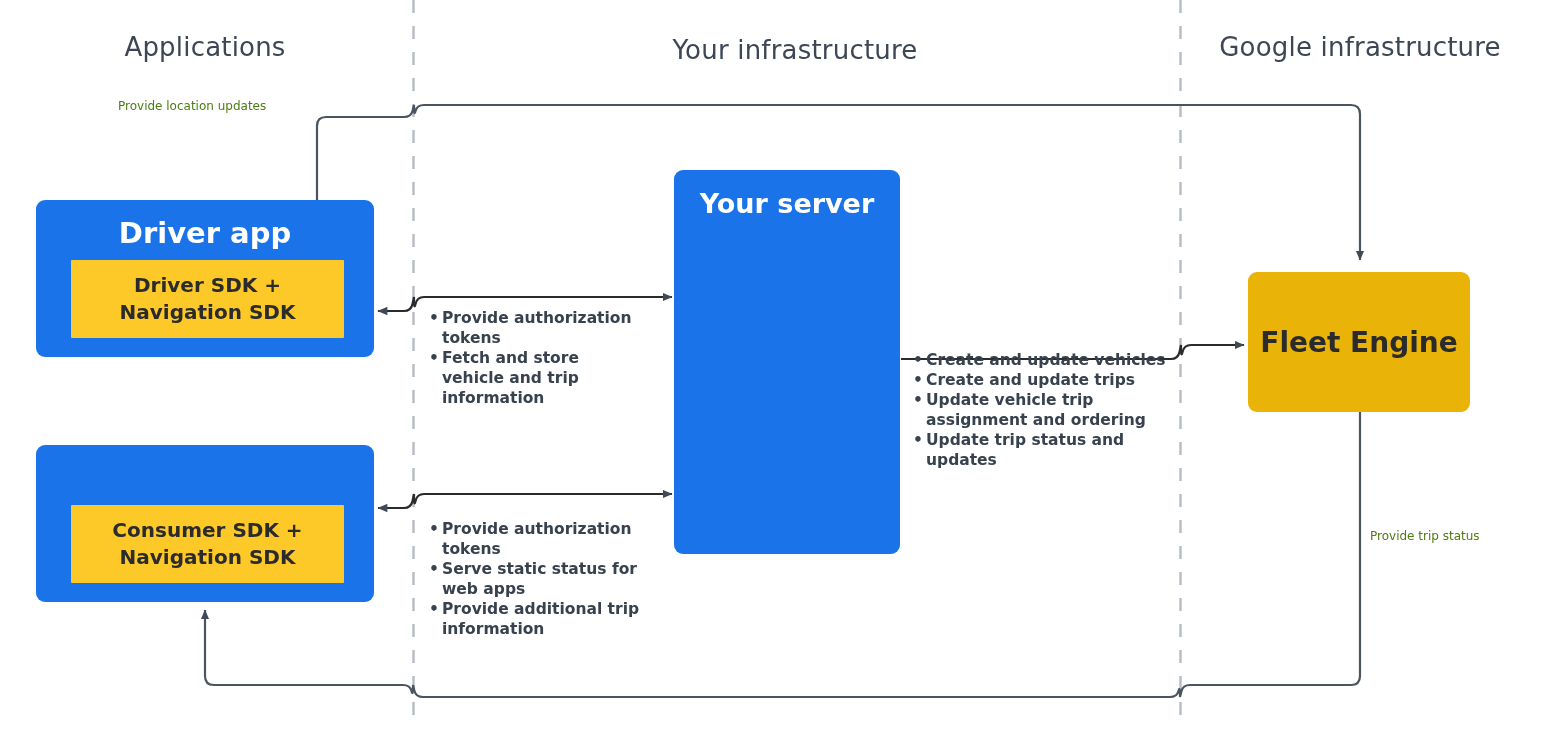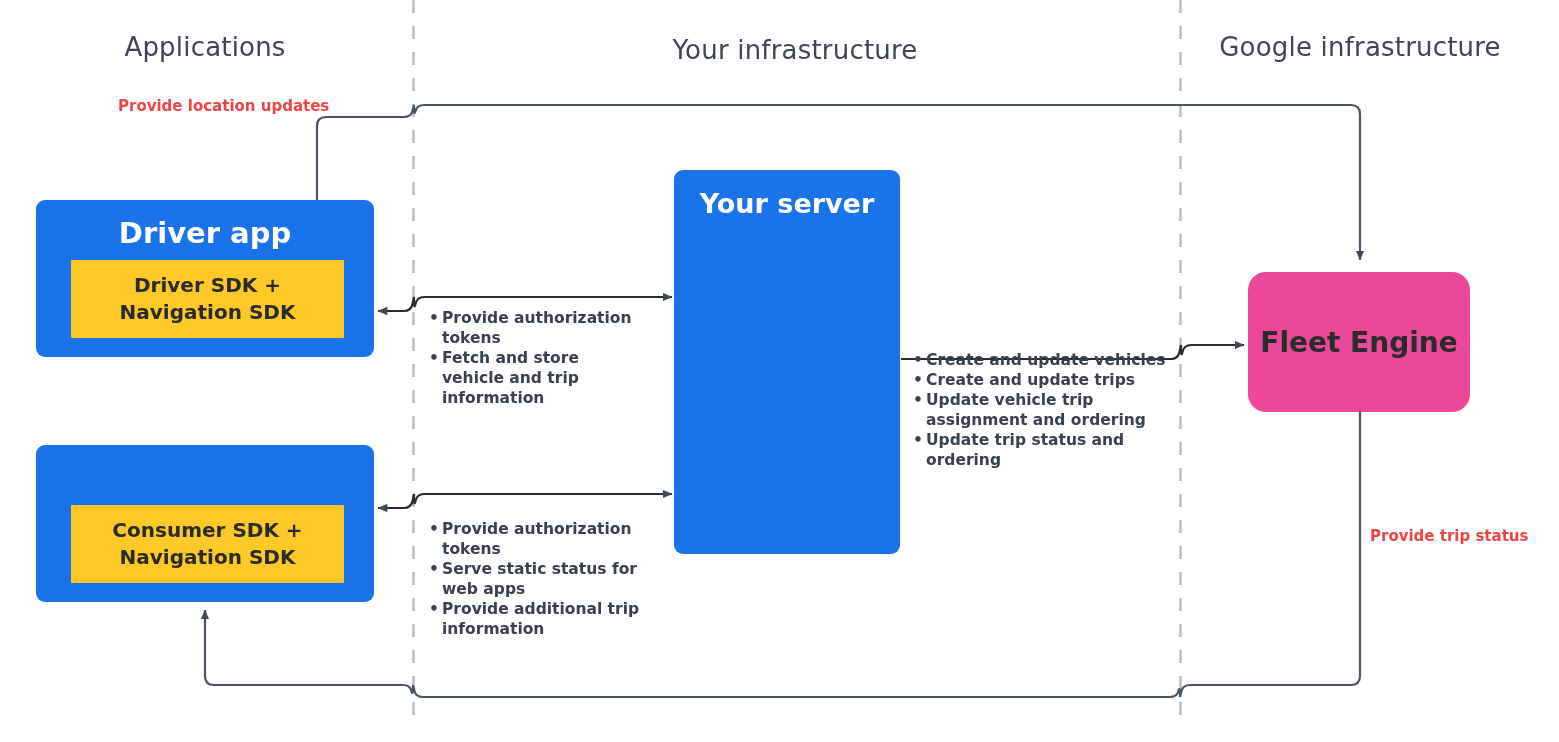--- a/index.html
+++ b/index.html
@@ -8,41 +8,41 @@
   svg.layer{position:absolute;left:0;top:0;width:1559px;height:742px;}
 
   .col-header{
     position:absolute;color:#3c4654;font-size:26px;font-weight:400;
     text-align:center;white-space:nowrap;letter-spacing:0.2px;
     font-family:"DejaVu Sans","Liberation Sans",sans-serif;
   }
 
   .node{position:absolute;box-sizing:border-box;}
   .node-blue{background:#1a73e8;border-radius:9px;}
-  .node-yellow{background:#ec4899;border-radius:18px;}
+  .node-yellow{background:#eab308;border-radius:9px;}
 
   .node-title{
     position:absolute;left:0;right:0;text-align:center;
     font-weight:700;color:#ffffff;white-space:nowrap;
   }
   .sdk-box{
     position:absolute;background:#fcc928;border-radius:1px;
     display:flex;align-items:center;justify-content:center;
   }
   .sdk-text{
     color:#2b2b2b;font-weight:700;font-size:20px;line-height:27px;
     text-align:center;white-space:pre-line;
   }
   .fleet-text{
     position:absolute;left:0;right:0;top:50%;transform:translateY(-50%);
     text-align:center;color:#2b2b2b;font-weight:700;font-size:28px;white-space:nowrap;
   }
 
   .edge-label{
-    position:absolute;color:#ef4444;font-weight:700;font-size:15px;
+    position:absolute;color:#4d7c0f;font-weight:400;font-size:12px;
     line-height:20px;white-space:nowrap;
   }
 
   ul.bullets{
     position:absolute;margin:0;padding:0;list-style:none;
     color:#38424f;font-weight:700;font-size:15.5px;line-height:20px;
   }
   ul.bullets li{
     position:relative;padding-left:13px;margin:0;
     text-indent:0;
@@ -161,16 +161,16 @@
   <ul class="bullets b-w1" style="left:429px;top:519px;">
       <li>Provide authorization tokens</li>
       <li>Serve static status for web apps</li>
       <li>Provide additional trip information</li>
     </ul>
 
   <ul class="bullets b-w2" style="left:913px;top:350px;">
       <li>Create and update vehicles</li>
       <li>Create and update trips</li>
       <li>Update vehicle trip assignment and ordering</li>
-      <li>Update trip status and ordering</li>
+      <li>Update trip status and updates</li>
     </ul>
 
 </div>
 
 </body></html>

